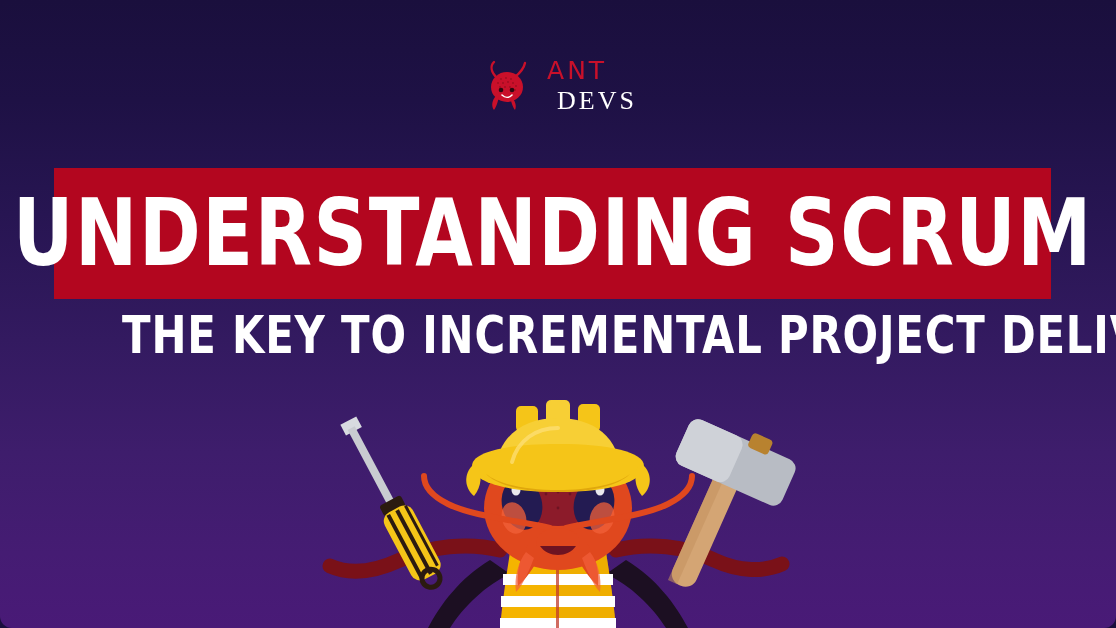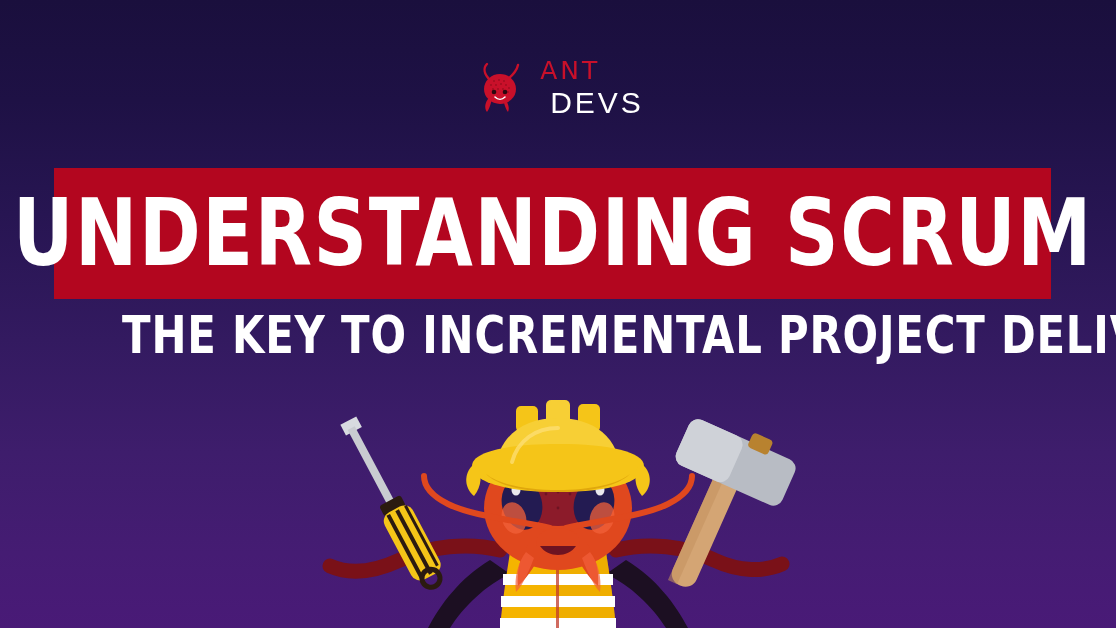--- a/index.html
+++ b/index.html
@@ -21,20 +21,21 @@
     height: 628px;
     overflow: hidden;
     background: linear-gradient(180deg,
         #1a0f3d 0%,
         #1e1145 16%,
         #271552 34%,
         #331a60 54%,
         #3e1d6c 72%,
         #451c73 88%,
         #491a77 100%);
+    border-radius: 12px;
   }
 
   
   .logo-block {
     position: absolute;
     top: 56px;
     left: 0;
     width: 1116px;
     display: flex;
     justify-content: center;
@@ -57,22 +58,22 @@
     padding-top: 2px;
   }
   .logo-ant {
     font-family: "DejaVu Sans", sans-serif;
     font-size: 25px;
     font-weight: 400;
     letter-spacing: 3px;
     color: #c9102a;
   }
   .logo-devs {
-    font-family: Liberation Sans, sans-serif;
-    font-size: 30px;
+    font-family: Liberation Serif, serif;
+    font-size: 26px;
     font-weight: 400;
     letter-spacing: 3px;
     color: #ffffff;
     margin-top: 5px;
     margin-left: 10px;
   }
 
   
   .title-banner {
     position: absolute;

